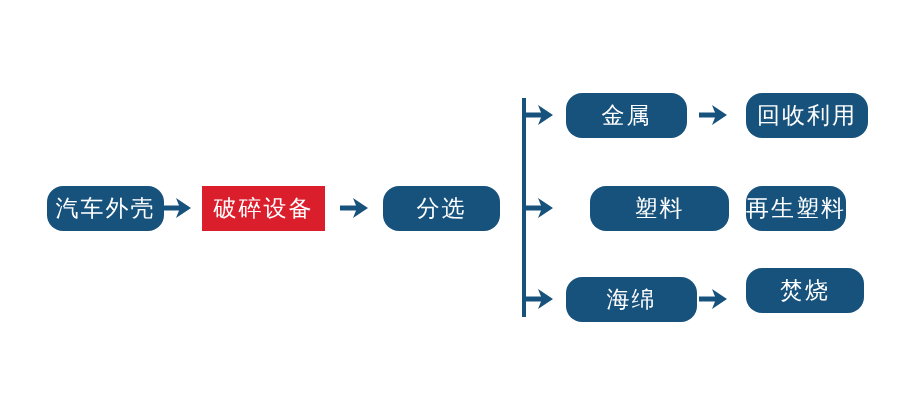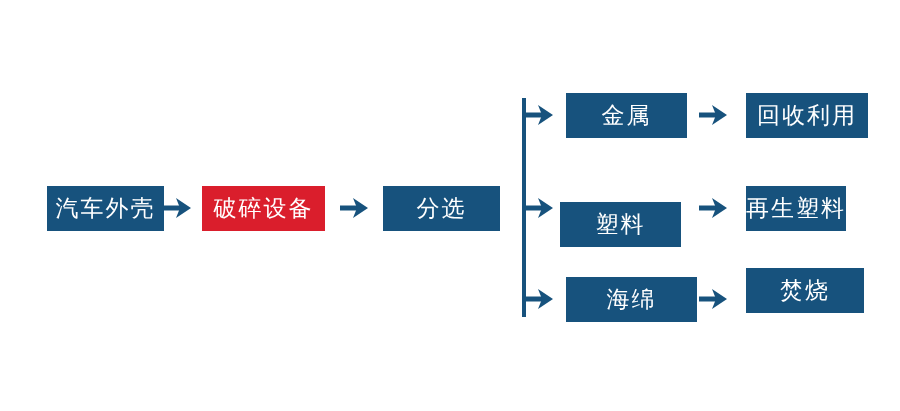--- a/index.html
+++ b/index.html
@@ -15,21 +15,21 @@
     position: absolute;
     height: 45px;
     display: flex;
     align-items: center;
     justify-content: center;
     color: #ffffff;
     font-size: 23px;
     letter-spacing: 2px;
     white-space: nowrap;
   }
-  .node.blue { background: #17527D; }
+  .node.blue { background: #17527D; border-radius: 16px; }
   .node.red  { background: #DA1E2C; }
   .arrow {
     position: absolute;
     width: 30px;
     height: 26px;
     color: #17527D;
   }
   .vline {
     position: absolute;
     left: 522px;
@@ -80,21 +80,21 @@
     <polygon points="14,3 29,13 14,23 18,13" fill="currentColor"></polygon>
   </svg>
   <div class="node blue" style="left:746px; top:93px; width:122px;">
     <span>回收利用</span>
   </div>
 
   <svg class="arrow" style="left:524px; top:195px;" viewBox="0 0 30 26">
     <line x1="1" y1="13" x2="18" y2="13" stroke="currentColor" stroke-width="5"></line>
     <polygon points="14,3 29,13 14,23 18,13" fill="currentColor"></polygon>
   </svg>
-  <div class="node blue" style="left:560px; top:186px; width:121px;margin-top:16px;">
+  <div class="node blue" style="left:590px; top:186px; width:139px;">
     <span>塑料</span>
   </div>
   <svg class="arrow" style="left:698px; top:195px;" viewBox="0 0 30 26">
     <line x1="1" y1="13" x2="18" y2="13" stroke="currentColor" stroke-width="5"></line>
     <polygon points="14,3 29,13 14,23 18,13" fill="currentColor"></polygon>
   </svg>
   <div class="node blue" style="left:746px; top:186px; width:100px;">
     <span>再生塑料</span>
   </div>
 

